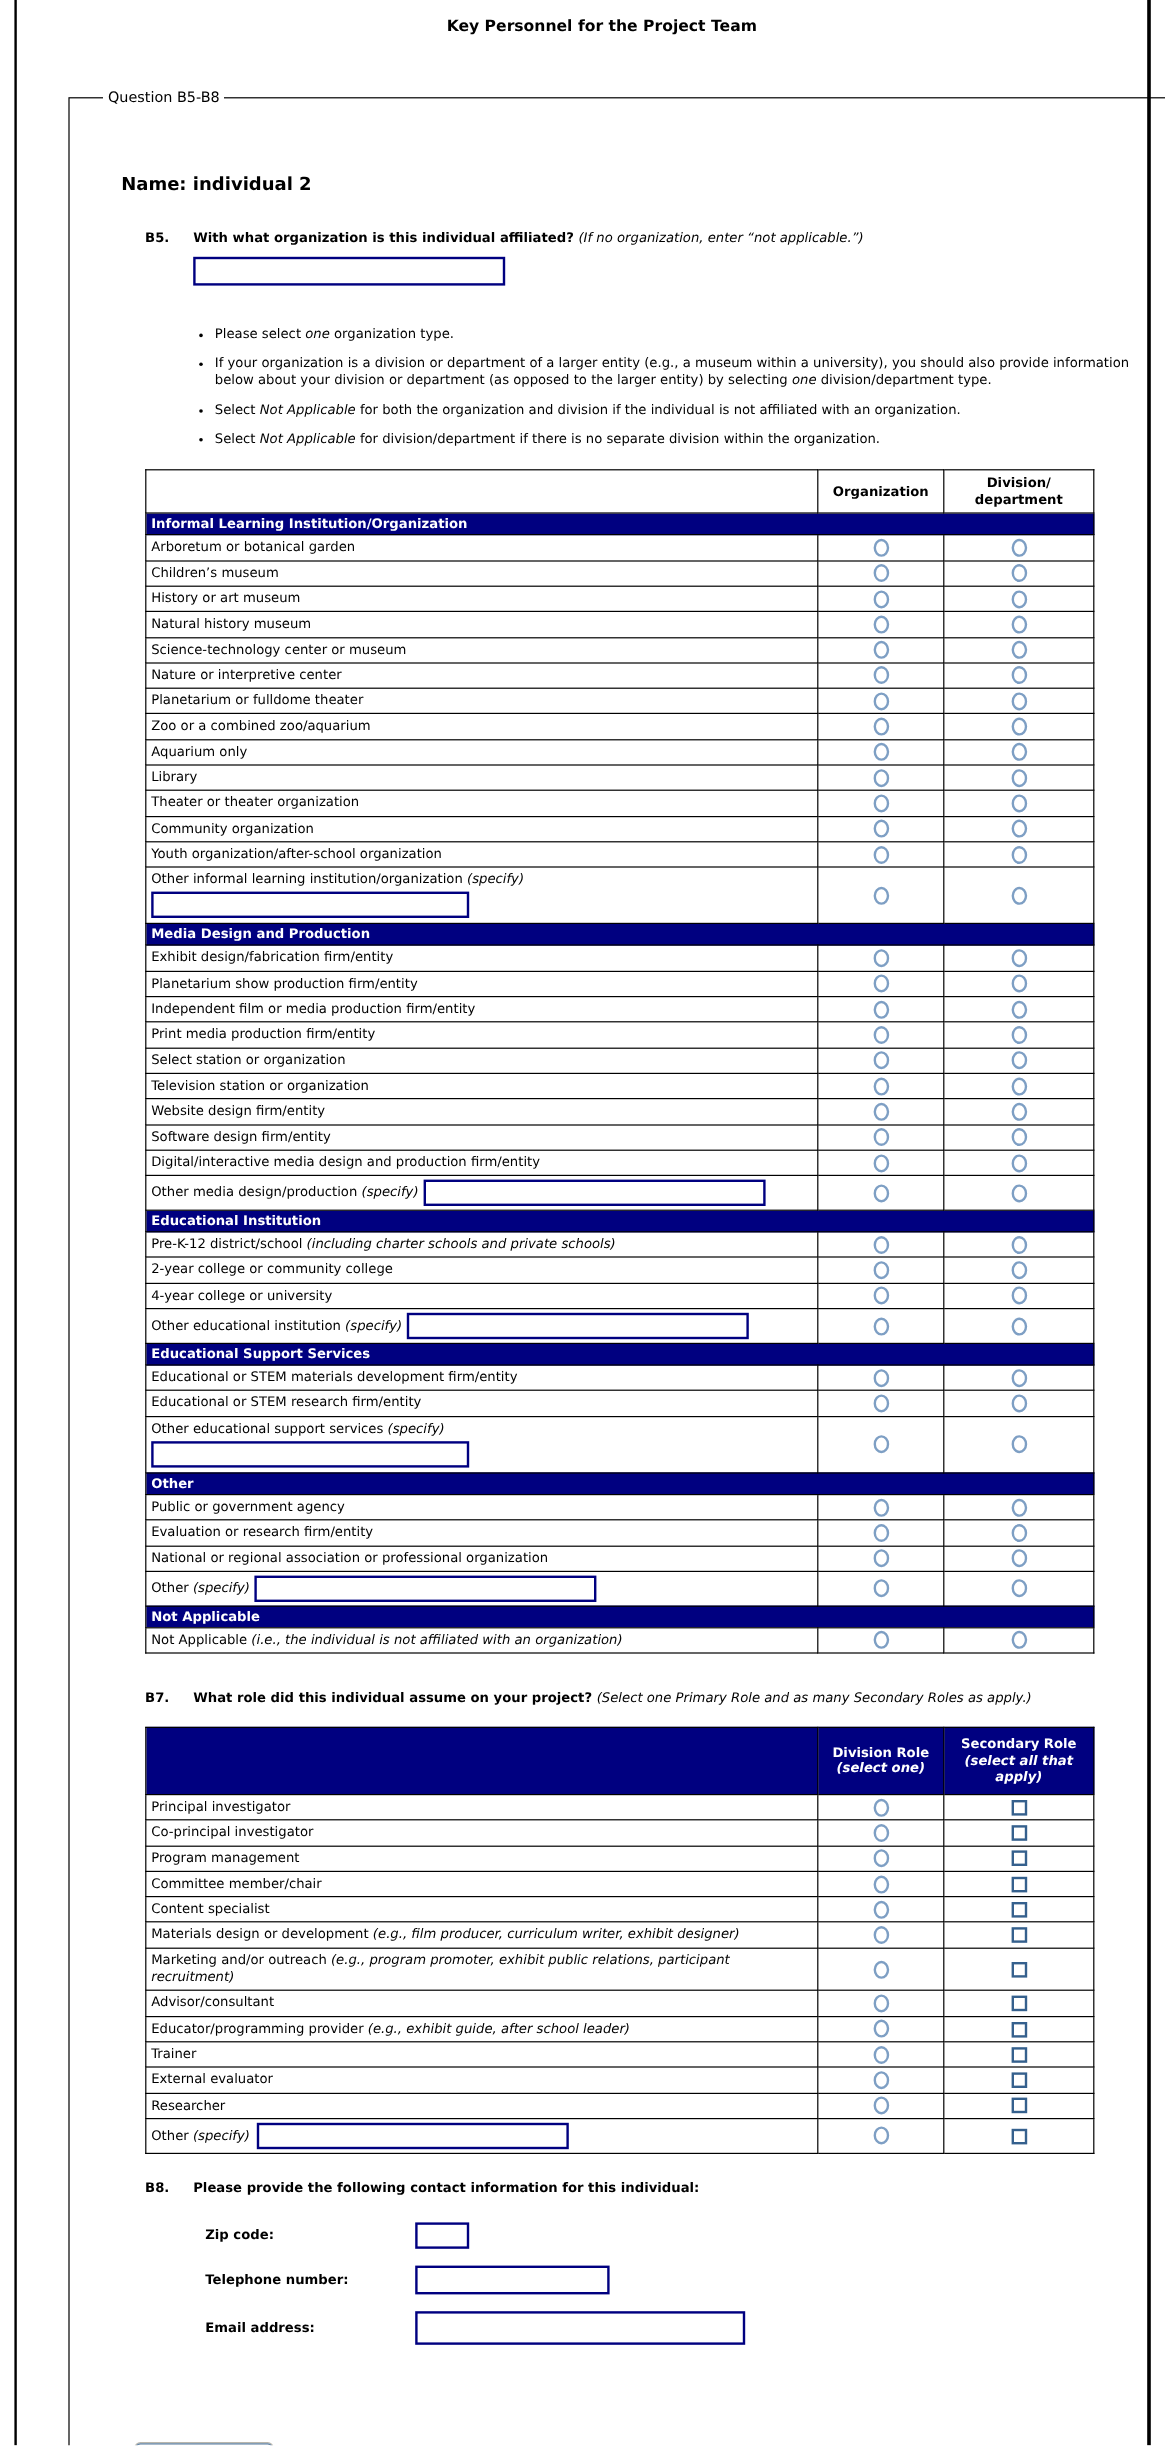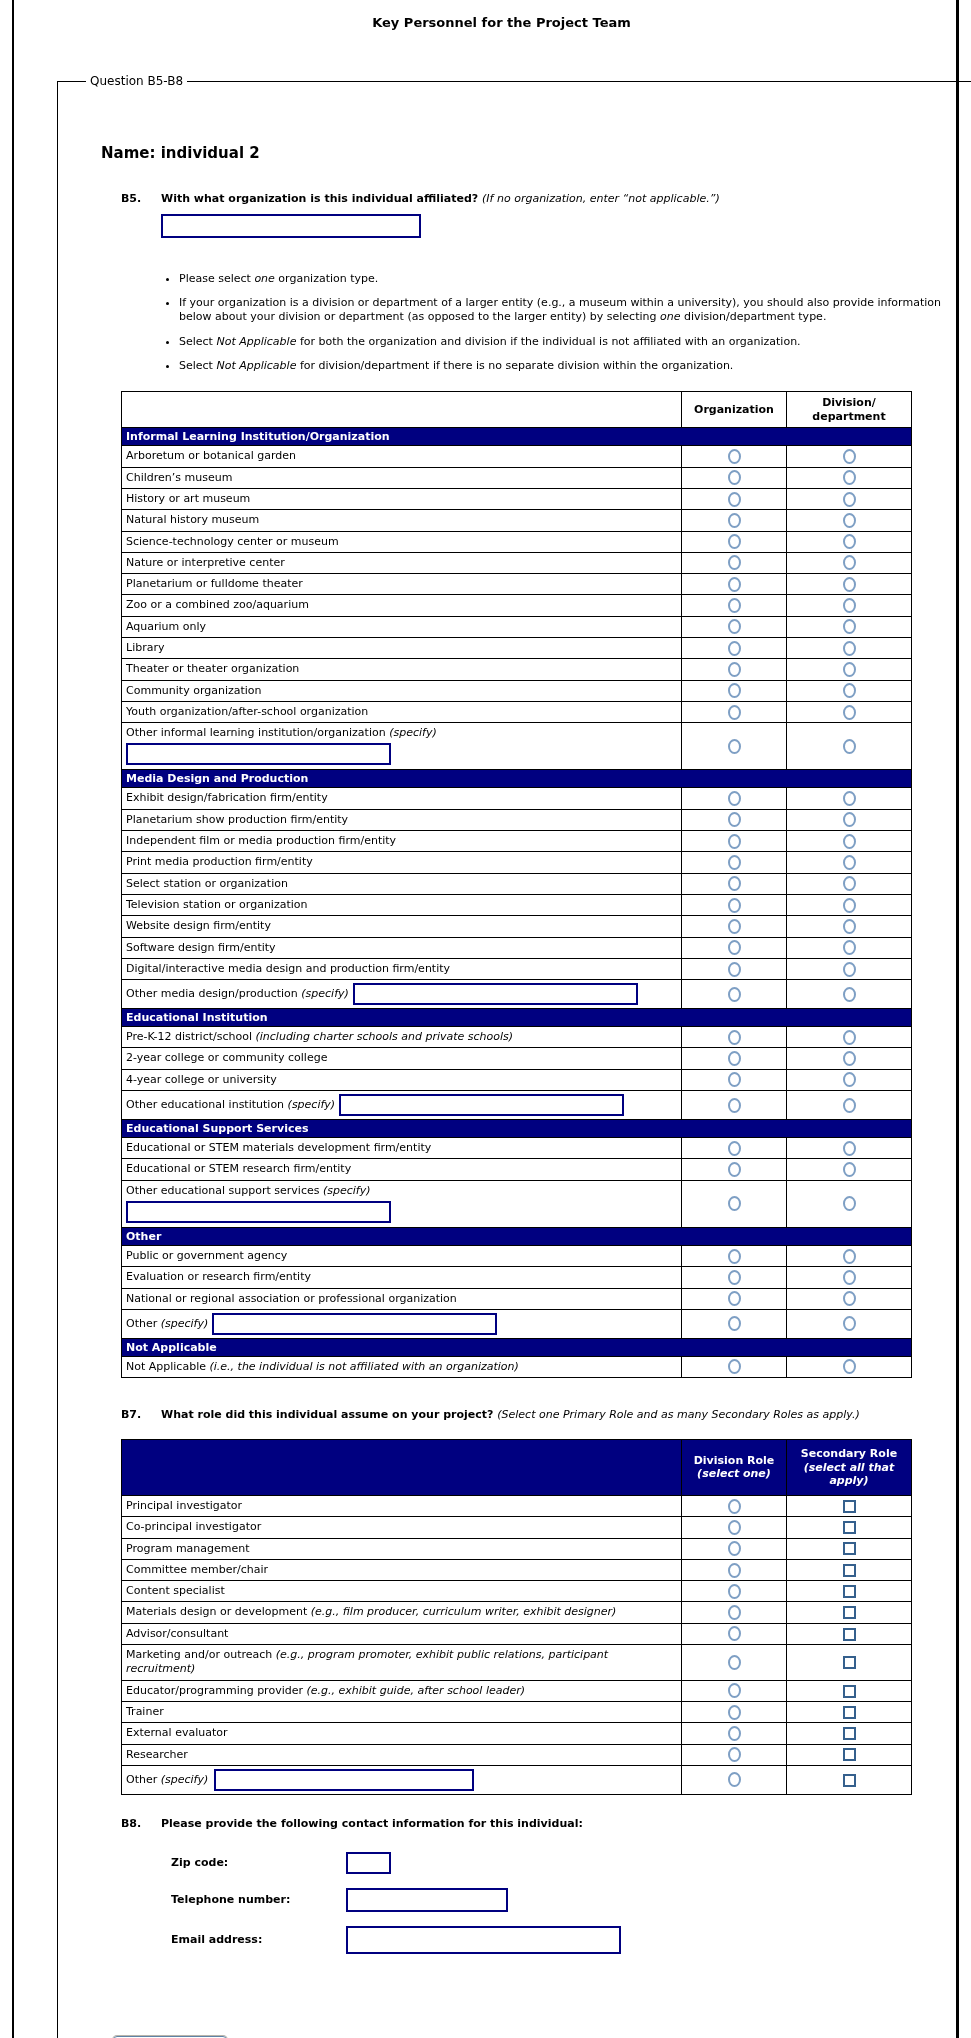--- a/index.html
+++ b/index.html
@@ -390,26 +390,26 @@
                 <td class="lbl"><span>Content specialist</span></td>
                 <td class="opt"><span class="radio"></span></td>
                 <td class="opt"><span class="checkbox"></span></td>
               </tr>
               <tr>
                 <td class="lbl"><span>Materials design or development</span><span class="it"> (e.g., film producer, curriculum writer, exhibit designer)</span></td>
                 <td class="opt"><span class="radio"></span></td>
                 <td class="opt"><span class="checkbox"></span></td>
               </tr>
               <tr>
+                <td class="lbl"><span>Marketing and/or outreach</span><span class="it"> (e.g., program promoter, exhibit public relations, participant recruitment)</span></td>
+                <td class="opt"><span class="radio"></span></td>
+                <td class="opt"><span class="checkbox"></span></td>
+              </tr>
+              <tr>
                 <td class="lbl"><span>Advisor/consultant</span></td>
-                <td class="opt"><span class="radio"></span></td>
-                <td class="opt"><span class="checkbox"></span></td>
-              </tr>
-              <tr>
-                <td class="lbl"><span>Marketing and/or outreach</span><span class="it"> (e.g., program promoter, exhibit public relations, participant recruitment)</span></td>
                 <td class="opt"><span class="radio"></span></td>
                 <td class="opt"><span class="checkbox"></span></td>
               </tr>
               <tr>
                 <td class="lbl"><span>Educator/programming provider</span><span class="it"> (e.g., exhibit guide, after school leader)</span></td>
                 <td class="opt"><span class="radio"></span></td>
                 <td class="opt"><span class="checkbox"></span></td>
               </tr>
               <tr>
                 <td class="lbl"><span>Trainer</span></td>

